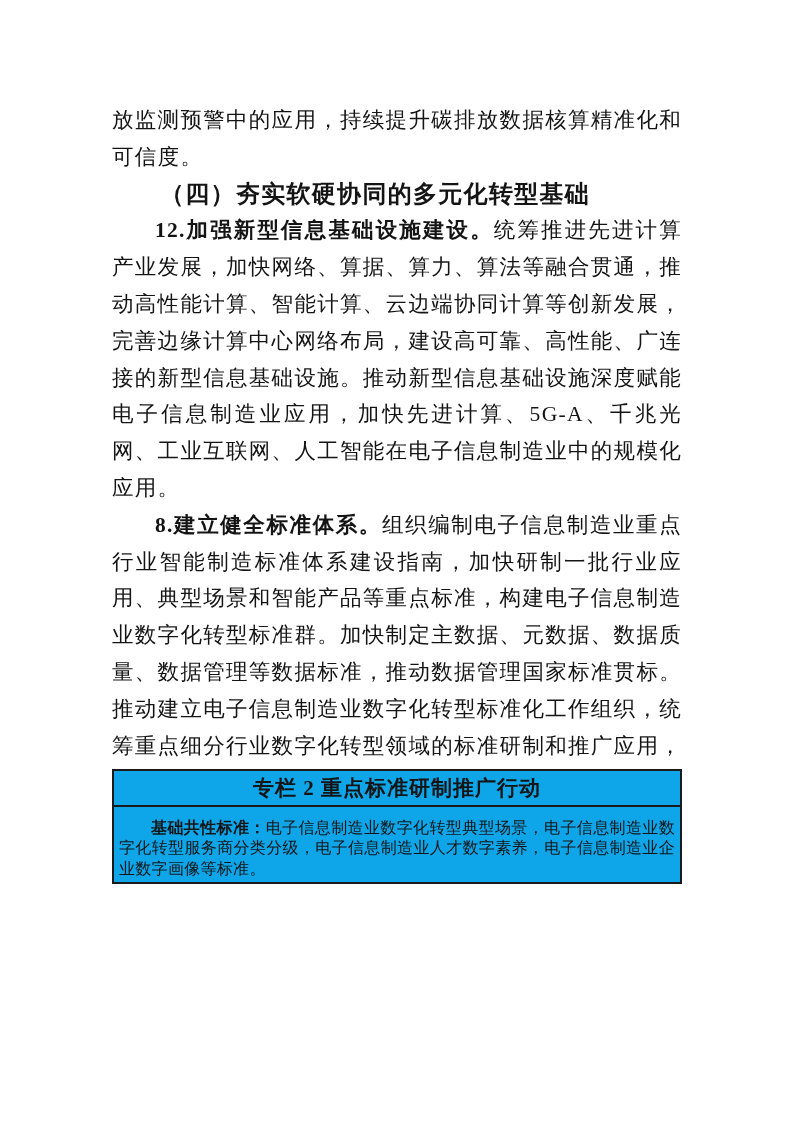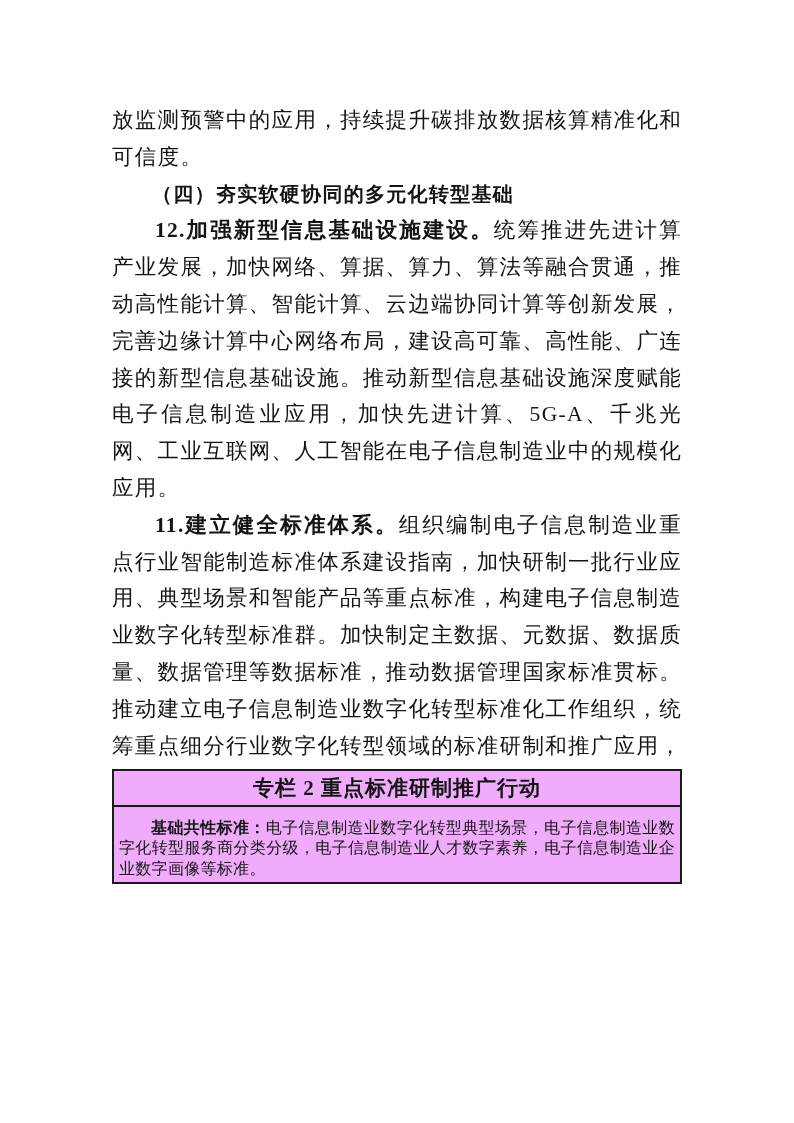--- a/index.html
+++ b/index.html
@@ -29,37 +29,37 @@
     letter-spacing: 1.3px;
     text-align: justify;
     text-justify: inter-character;
   }
   .para.indent {
     text-indent: 2em;
     font-family: Liberation Serif, serif;
   }
   .section-heading {
     margin: 0;
-    font-size: 20px;
+    font-size: 24px;
     line-height: 36.8px;
     letter-spacing: 1.3px;
     text-indent: 2em;
     font-weight: bold;
   }
   .lead-bold {
     font-weight: bold;
   }
   .column-box {
     position: absolute;
     left: 112px;
     top: 769px;
     width: 570px;
     border: 2px solid #1a1a1a;
     box-sizing: border-box;
-    background: #f0abfc;
+    background: #0ea5e9;
   }
   .box-header {
     height: 34px;
     line-height: 34px;
     text-align: center;
     font-weight: bold;
     font-size: 21px;
     letter-spacing: 1px;
     border-bottom: 2px solid #1a1a1a;
   }
@@ -95,21 +95,21 @@
 <div class="page">
 
   <div class="main-text">
 
     <p class="para">放监测预警中的应用，持续提升碳排放数据核算精准化和可信度。</p>
 
     <p class="section-heading">（四）夯实软硬协同的多元化转型基础</p>
 
     <p class="para indent"><span class="lead-bold">12.加强新型信息基础设施建设。</span><span>统筹推进先进计算产业发展，加快网络、算据、算力、算法等融合贯通，推动高性能计算、智能计算、云边端协同计算等创新发展，完善边缘计算中心网络布局，建设高可靠、高性能、广连接的新型信息基础设施。推动新型信息基础设施深度赋能电子信息制造业应用，加快先进计算、5G-A、千兆光网、工业互联网、人工智能在电子信息制造业中的规模化应用。</span></p>
 
-    <p class="para indent"><span class="lead-bold">11.建立健全标准体系。</span><span>组织编制电子信息制造业重点行业智能制造标准体系建设指南，加快研制一批行业应用、典型场景和智能产品等重点标准，构建电子信息制造业数字化转型标准群。加快制定主数据、元数据、数据质量、数据管理等数据标准，推动数据管理国家标准贯标。推动建立电子信息制造业数字化转型标准化工作组织，统筹重点细分行业数字化转型领域的标准研制和推广应用，引导专精特新企业主导或参与标准制定。</span></p>
+    <p class="para indent"><span class="lead-bold">8.建立健全标准体系。</span><span>组织编制电子信息制造业重点行业智能制造标准体系建设指南，加快研制一批行业应用、典型场景和智能产品等重点标准，构建电子信息制造业数字化转型标准群。加快制定主数据、元数据、数据质量、数据管理等数据标准，推动数据管理国家标准贯标。推动建立电子信息制造业数字化转型标准化工作组织，统筹重点细分行业数字化转型领域的标准研制和推广应用，引导专精特新企业主导或参与标准制定。</span></p>
 
   </div>
 
   <div class="column-box">
     <div class="box-header">专栏 2 重点标准研制推广行动</div>
     <div class="box-body">
 
       <p class="box-para"><span class="box-label">基础共性标准：</span><span>电子信息制造业数字化转型典型场景，电子信息制造业数字化转型服务商分类分级，电子信息制造业人才数字素养，电子信息制造业企业数字画像等标准。</span></p>
 
 

